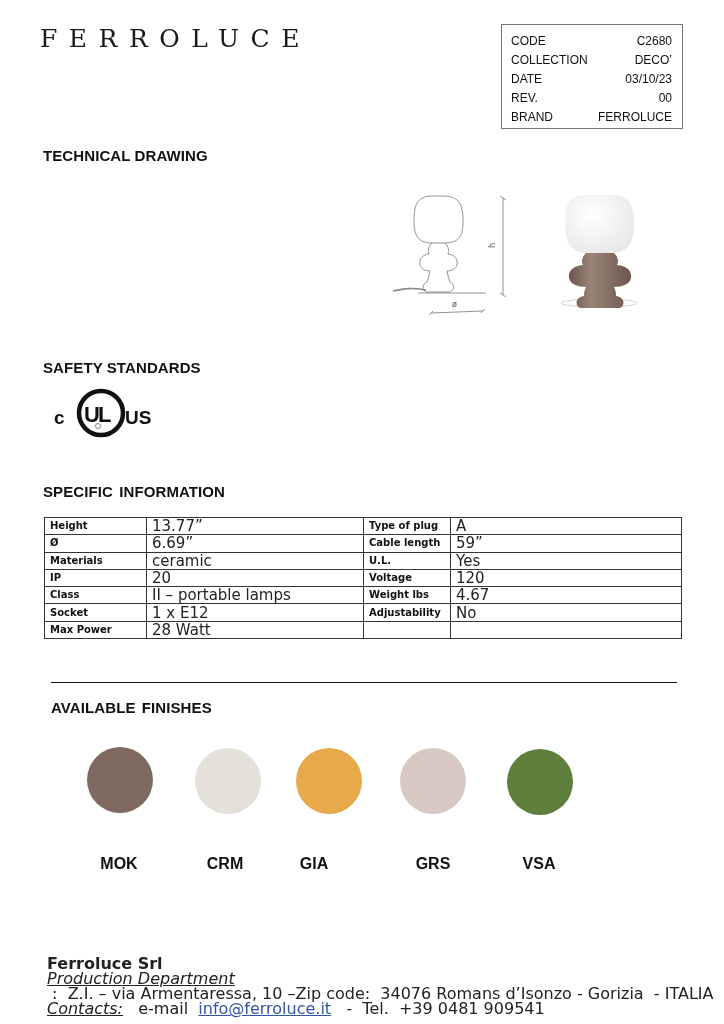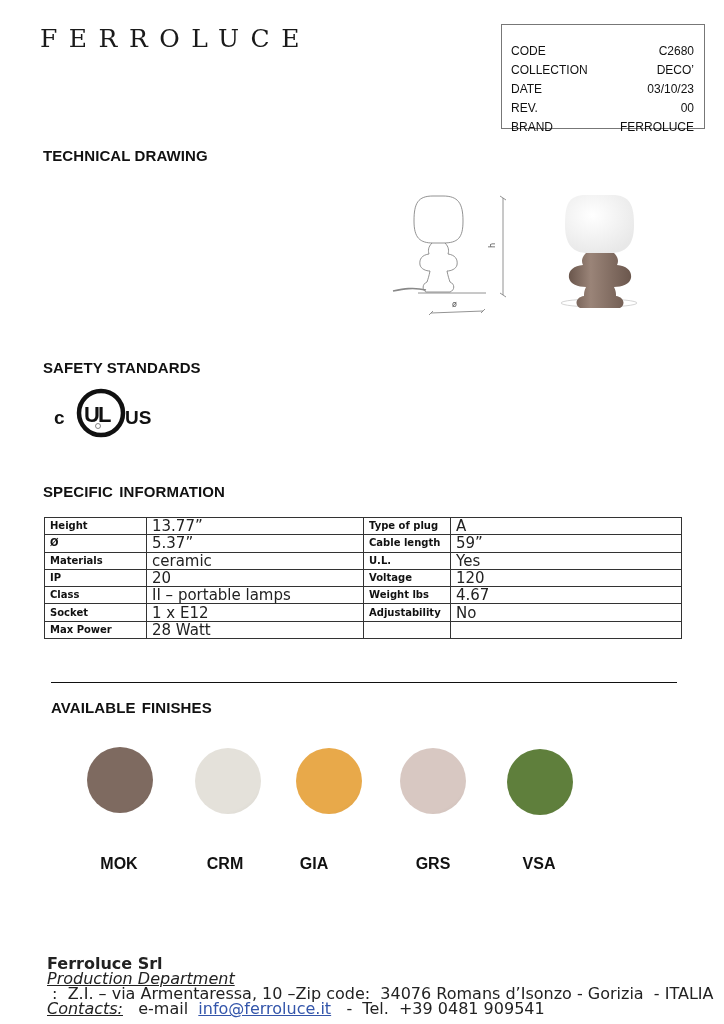--- a/index.html
+++ b/index.html
@@ -1,21 +1,21 @@
 <!DOCTYPE html>
 <html><head>
 <meta charset="utf-8">
 <style>
   html, body { margin:0; padding:0; background:#ffffff; }
   body { width:724px; height:1024px; position:relative; overflow:hidden; font-family:"Liberation Sans", sans-serif; color:#111; }
   .abs { position:absolute; }
 
   .brand-logo { left:40px; top:24px; font-family:"DejaVu Serif", serif; font-size:25px; letter-spacing:11.5px; color:#1a1a1a; font-weight:normal; }
 
-  .meta-box { left:501px; top:24px; width:204px; height:105px; border:1px solid #777; box-sizing:border-box; padding:17px 10px 0 9px; }
+  .meta-box { left:501px; top:24px; width:182px; height:105px; border:1px solid #777; box-sizing:border-box; padding:7px 10px 0 9px; }
   .meta-row { display:flex; justify-content:space-between; font-size:12px; line-height:19px; color:#111; }
 
   .section-h { font-size:15px; font-weight:bold; color:#111; letter-spacing:0.1px; }
 
   .drawing { left:388px; top:183px; width:122px; height:140px; }
   .photo { left:548px; top:175px; width:108px; height:142px; }
 
   .ul-logo { left:51px; top:385px; width:100px; height:56px; }
 
   table.specs { position:absolute; left:44px; top:511px; width:638px; border-collapse:collapse;margin-top:6px; }
@@ -122,21 +122,21 @@
 <table class="specs">
   <tbody>
       <tr>
     <td class="lbl c1">Height</td>
     <td class="val c2">13.77”</td>
     <td class="lbl c3">Type of plug</td>
     <td class="val">A</td>
   </tr>
   <tr>
     <td class="lbl c1">Ø</td>
-    <td class="val c2">5.37”</td>
+    <td class="val c2">6.69”</td>
     <td class="lbl c3">Cable length</td>
     <td class="val">59”</td>
   </tr>
   <tr>
     <td class="lbl c1">Materials</td>
     <td class="val c2">ceramic</td>
     <td class="lbl c3">U.L.</td>
     <td class="val">Yes</td>
   </tr>
   <tr>

